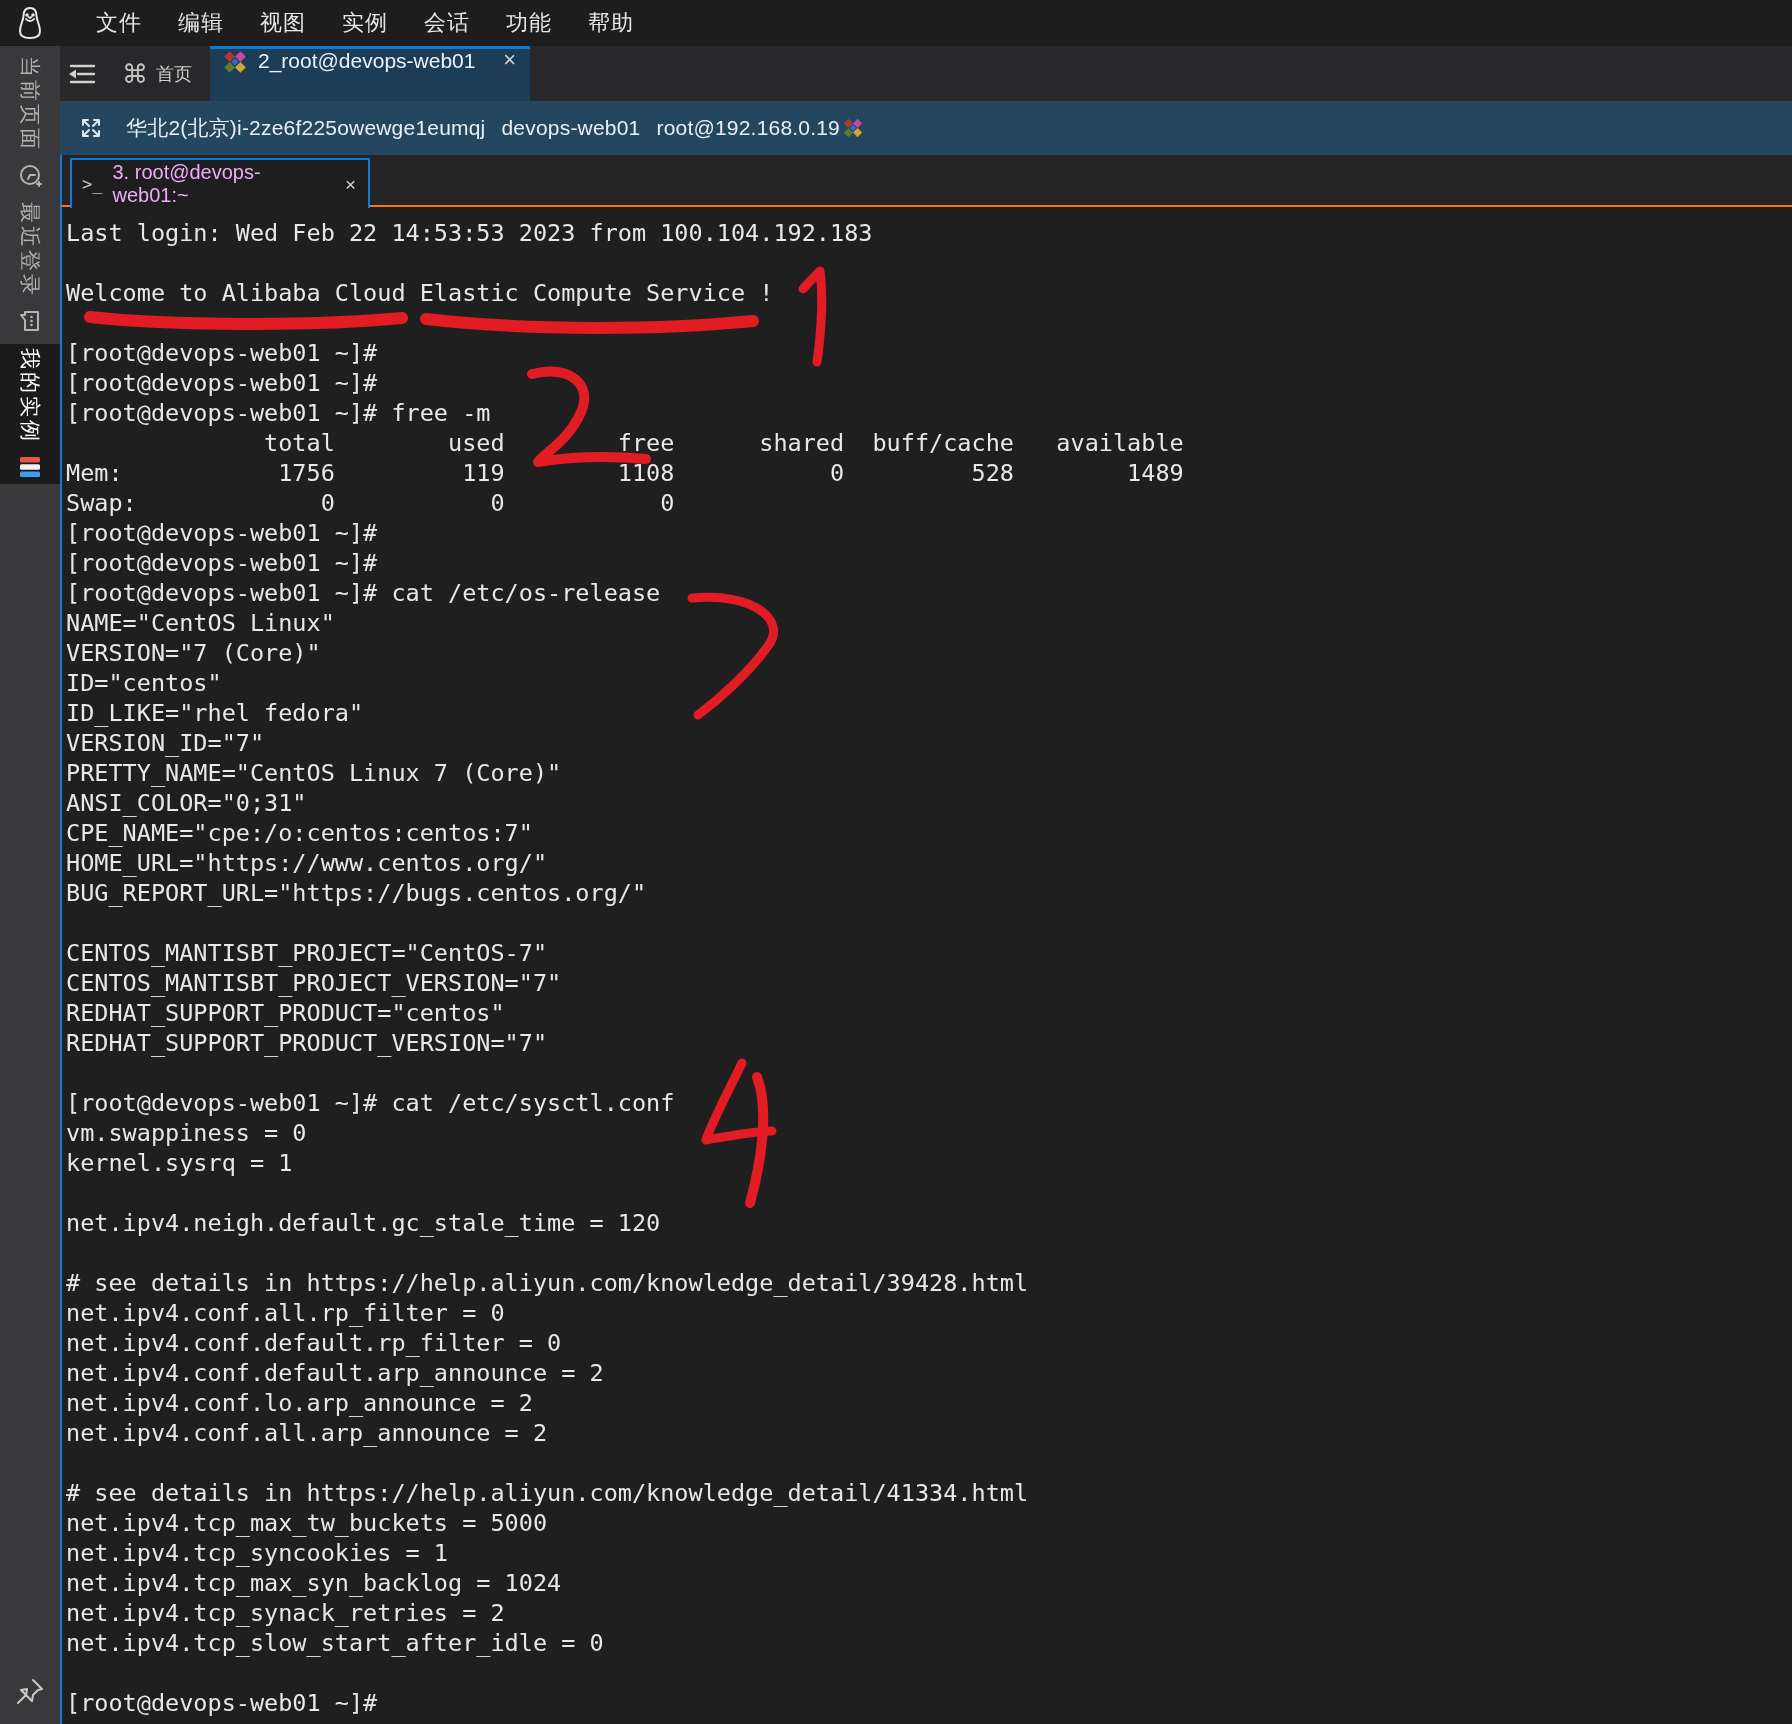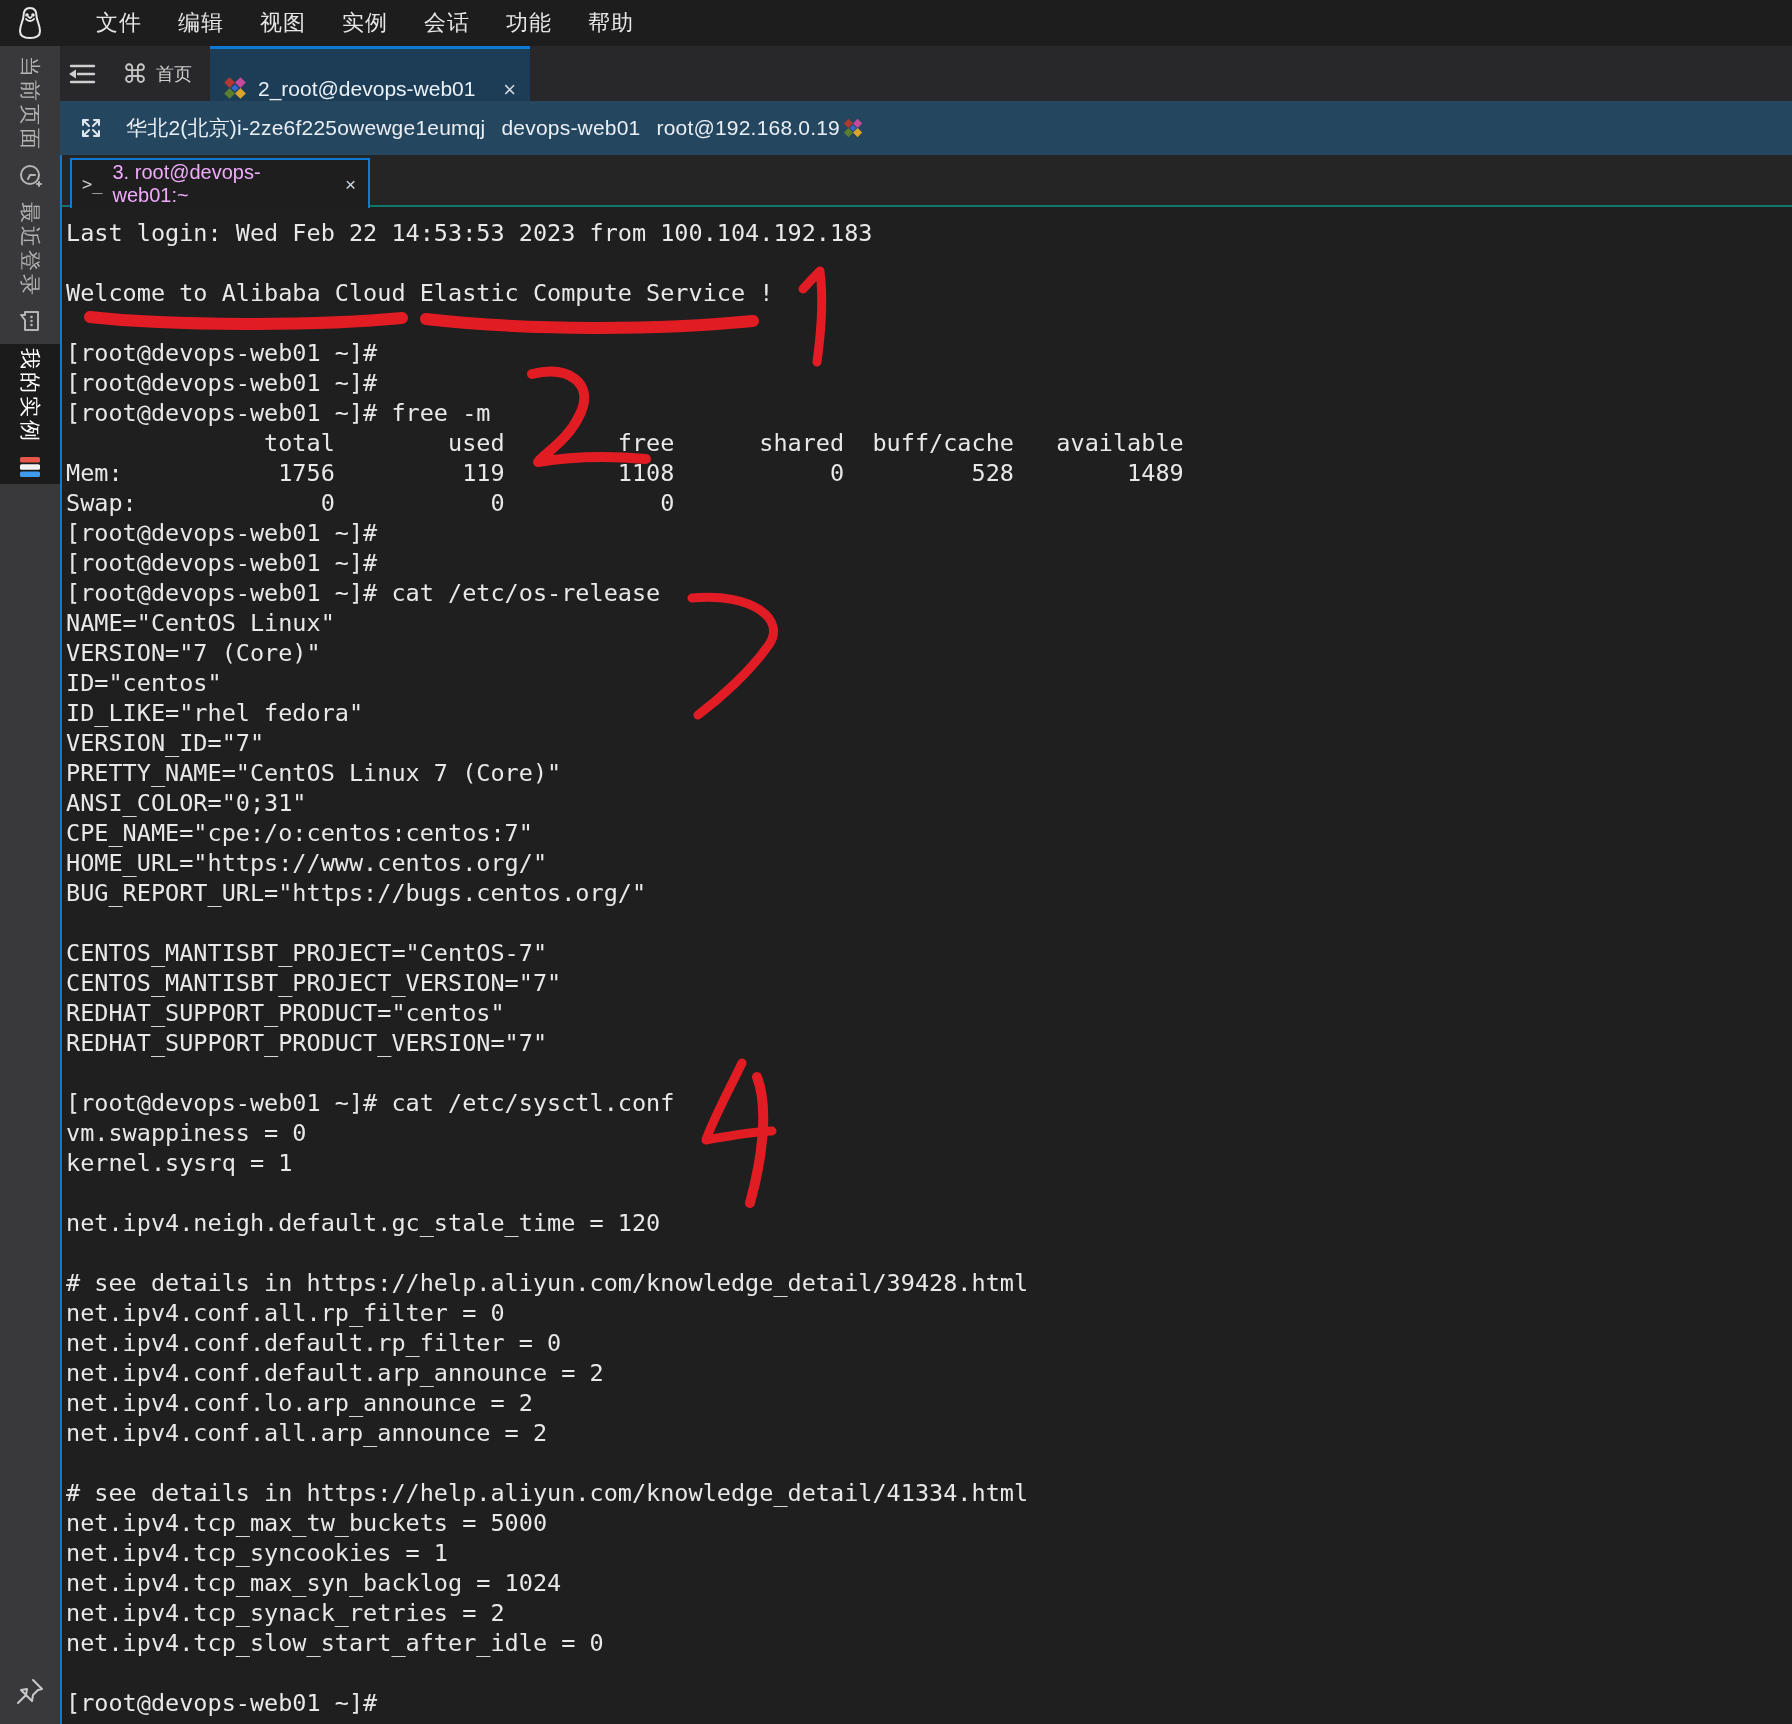--- a/index.html
+++ b/index.html
@@ -36,21 +36,21 @@
   .tabbar{
     position:absolute;left:0;top:0;width:1732px;height:55px;
     background:#28282a;display:flex;align-items:stretch;
   }
   .collapse-btn{width:44px;display:flex;align-items:center;justify-content:center;}
   .home-tab{display:flex;align-items:center;gap:8px;padding:0 18px;color:#cfcfcf;}
   .home-tab .cmd{font-size:26px;color:#c4c4c4;font-family:"DejaVu Sans",sans-serif;}
   .home-tab .lbl{font-size:18px;}
   .tab-active{
     width:320px;background:#1d3c56;border-top:3px solid #0e7ad3;
-    display:flex;align-items:flex-end;gap:10px;padding:0 12px;box-sizing:border-box;
+    display:flex;align-items:flex-start;gap:10px;padding:0 12px;box-sizing:border-box;
   }
   .tab-active .lbl{font-size:21px;color:#eaf2f8;flex:1 1 auto;}
   .tab-close{font-size:22px;color:#cdd6dd;padding:0 2px;line-height:1;}
   
   .instancebar{
     position:absolute;left:0;top:55px;width:1732px;height:54px;
     background:#25465f;display:flex;align-items:center;color:#e9eff5;font-size:21px;
   }
   .instancebar .expand{margin-left:18px;width:26px;height:26px;flex:0 0 auto;}
   .instancebar .txt{margin-left:22px;letter-spacing:.2px;}
@@ -65,21 +65,21 @@
     position:absolute;left:8px;top:3px;height:50px;width:300px;
     background:#1e1e1e;border:2px solid #0e7ad3;border-bottom:none;
     display:flex;align-items:center;gap:10px;padding:0 10px;box-sizing:border-box;z-index:3;
   }
   .session-tab .prompt{font-family:"DejaVu Sans Mono",monospace;font-size:17px;color:#c9c9c9;}
   .session-tab .lbl{font-size:20px;color:#f0abfc;}
   .session-tab .tab-close{font-size:19px;}
   
   .terminal{
     position:absolute;left:0;top:159px;width:1732px;height:1519px;
-    background:#1f1f20;border-top:2px solid #0f766e;border-left:2px solid #0e7ad3;
+    background:#1f1f20;border-top:2px solid #f97316;border-left:2px solid #0e7ad3;
     box-sizing:border-box;z-index:1;
   }
   .terminal pre{
     margin:0;padding:11px 0 0 4px;
     font-family:"DejaVu Sans Mono",monospace;
     font-size:23.5px;line-height:30px;color:#e8e8e8;
   }
   
   .annotations{position:absolute;left:0;top:0;z-index:10;pointer-events:none;}
 </style>

